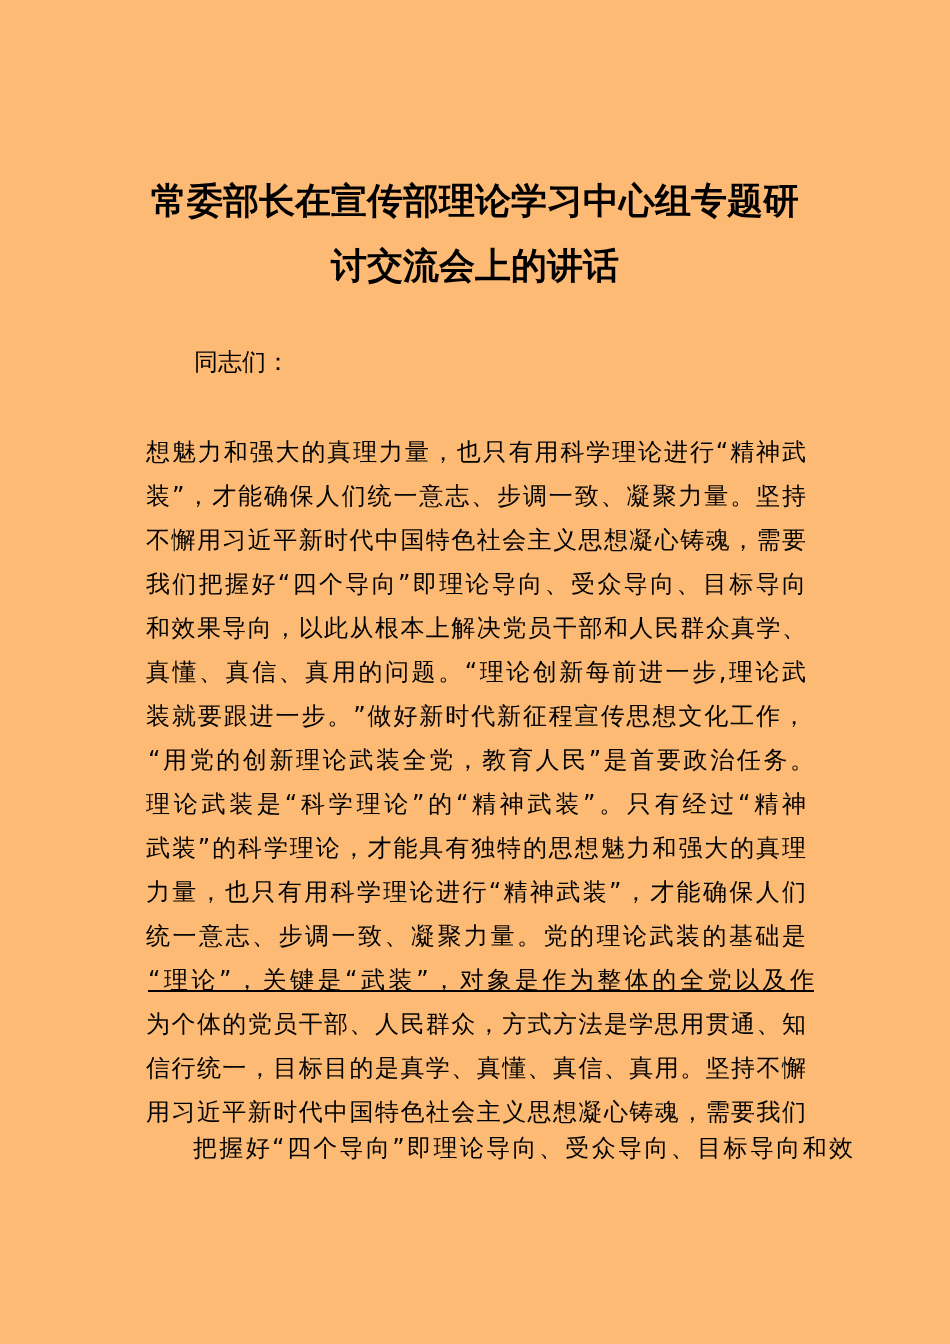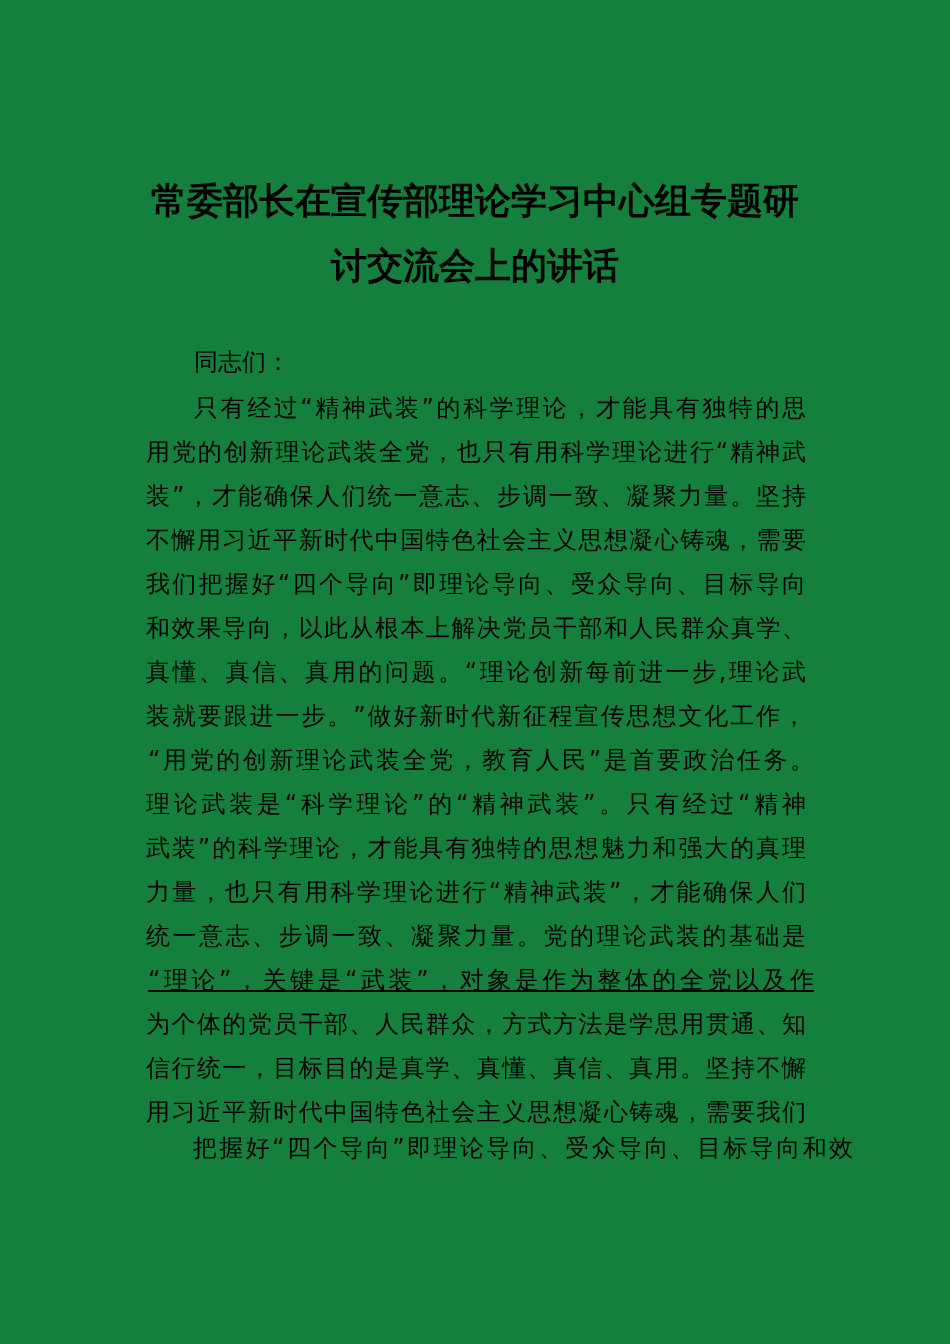--- a/index.html
+++ b/index.html
@@ -12,21 +12,21 @@
       height: 1344px;
       position: relative;
       overflow: hidden;
       color: #000000;
     }
     .page {
       position: absolute;
       left: 0; top: 0;
       width: 950px;
       height: 1344px;
-      background: #15803d;
+      background: #fdba74;
     }
     .title-line {
       position: absolute;
       left: 0;
       width: 950px;
       text-align: center;
       font-family: "DejaVu Serif", "Liberation Serif", serif;
       font-weight: bold;
       font-size: 36px;
       line-height: 44px;
@@ -61,22 +61,21 @@
 </head>
 <body>
 
 <div class="page">
 
   <div class="title-line" style="top:178px;">常委部长在宣传部理论学习中心组专题研</div>
   <div class="title-line" style="top:243px;">讨交流会上的讲话</div>
 
   <div class="body-line salutation" style="top:346px;margin-left:48px;">同志们：</div>
 
-  <div class="body-line indent" style="top:392px;">只有经过“精神武装”的科学理论，才能具有独特的思</div>
-  <div class="body-line" style="top:436px;">用党的创新理论武装全党，也只有用科学理论进行“精神武</div>
+  <div class="body-line" style="top:436px;">想魅力和强大的真理力量，也只有用科学理论进行“精神武</div>
   <div class="body-line" style="top:480px;">装”，才能确保人们统一意志、步调一致、凝聚力量。坚持</div>
   <div class="body-line" style="top:524px;">不懈用习近平新时代中国特色社会主义思想凝心铸魂，需要</div>
   <div class="body-line" style="top:568px;">我们把握好“四个导向”即理论导向、受众导向、目标导向</div>
   <div class="body-line" style="top:612px;">和效果导向，以此从根本上解决党员干部和人民群众真学、</div>
   <div class="body-line" style="top:656px;">真懂、真信、真用的问题。“理论创新每前进一步,理论武</div>
   <div class="body-line" style="top:700px;">装就要跟进一步。”做好新时代新征程宣传思想文化工作，</div>
   <div class="body-line quote-start" style="top:744px;">“用党的创新理论武装全党，教育人民”是首要政治任务。</div>
   <div class="body-line" style="top:788px;">理论武装是“科学理论”的“精神武装”。只有经过“精神</div>
   <div class="body-line" style="top:832px;">武装”的科学理论，才能具有独特的思想魅力和强大的真理</div>
   <div class="body-line" style="top:876px;">力量，也只有用科学理论进行“精神武装”，才能确保人们</div>

